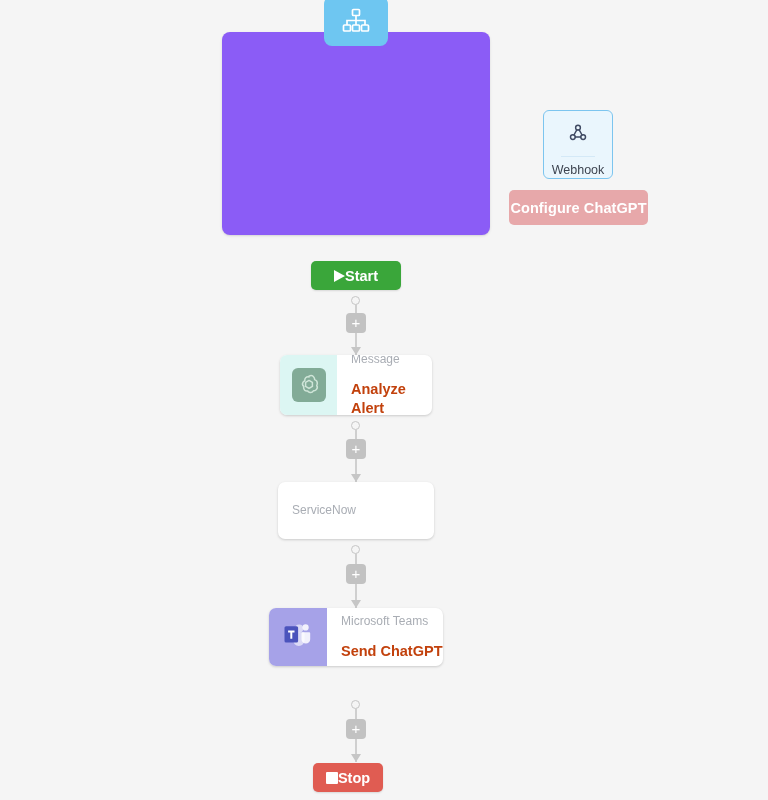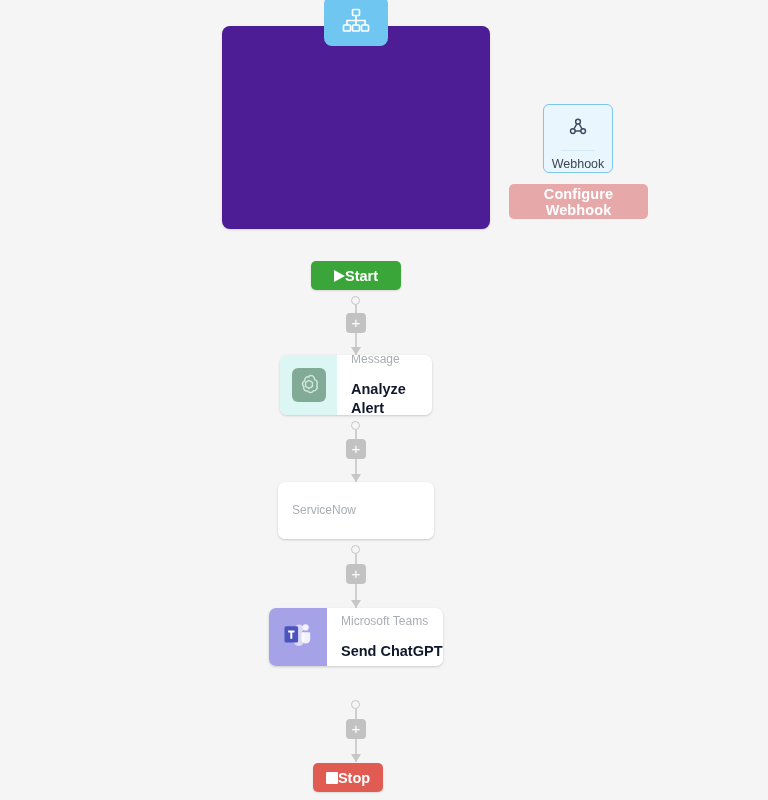--- a/index.html
+++ b/index.html
@@ -19,24 +19,24 @@
   .canvas {
     position: relative;
     width: 768px;
     height: 800px;
   }
 
   
   .trigger-card {
     position: absolute;
     left: 222px;
-    top: 26px;
+    top: 32px;
     width: 268px;
     height: 203px;
-    background: #4c1d95;
+    background: #8b5cf6;
     border-radius: 8px;
     box-shadow: 0 1px 3px rgba(0,0,0,0.10), 0 1px 1px rgba(0,0,0,0.04);
   }
 
   .trigger-badge {
     position: absolute;
     left: 324px;
     top: -4px;
     width: 64px;
     height: 50px;
@@ -218,21 +218,21 @@
   }
 
   .step-service {
     font-size: 12px;
     color: #a9adb4;
     line-height: 1.25;
   }
 
   .step-action {
     font-size: 14.5px;
-    color: #0f172a;
+    color: #c2410c;
     font-weight: bold;
     line-height: 1.3;
     margin-top: 13px;
   }
 
   .step-chatgpt  { left: 280px; top: 355px; width: 152px; height: 60px; }
   .step-chatgpt .step-icon { background: #dcf6f3; }
 
   .step-servicenow { left: 278px; top: 482px; width: 156px; height: 57px; }
   .step-servicenow .step-icon { background: #e2ece8; }
@@ -271,21 +271,21 @@
           <circle cx="17.6" cy="16.4" r="2.6"></circle>
           <path d="M10.7 8.5 L7.7 13.9"></path>
           <path d="M13.3 8.5 L16.3 13.9"></path>
           <path d="M9 16.4 L15 16.4"></path>
         </svg>
       </span>
       <div class="webhook-divider"></div>
       <div class="webhook-label">Webhook</div>
     </div>
 
-    <button class="configure-btn">Configure Webhook</button>
+    <button class="configure-btn">Configure ChatGPT</button>
   </div>
 
   <div class="trigger-badge">
     <svg width="28" height="26" viewBox="0 0 28 26" fill="none" stroke="#ffffff" stroke-width="1.7">
       <rect x="10.5" y="1.5" width="7" height="6" rx="1"></rect>
       <rect x="1.5" y="17" width="7" height="6" rx="1"></rect>
       <rect x="10.5" y="17" width="7" height="6" rx="1"></rect>
       <rect x="19.5" y="17" width="7" height="6" rx="1"></rect>
       <path d="M14 7.5 V12.5"></path>
       <path d="M5 17 V12.5 H23 V17"></path>

